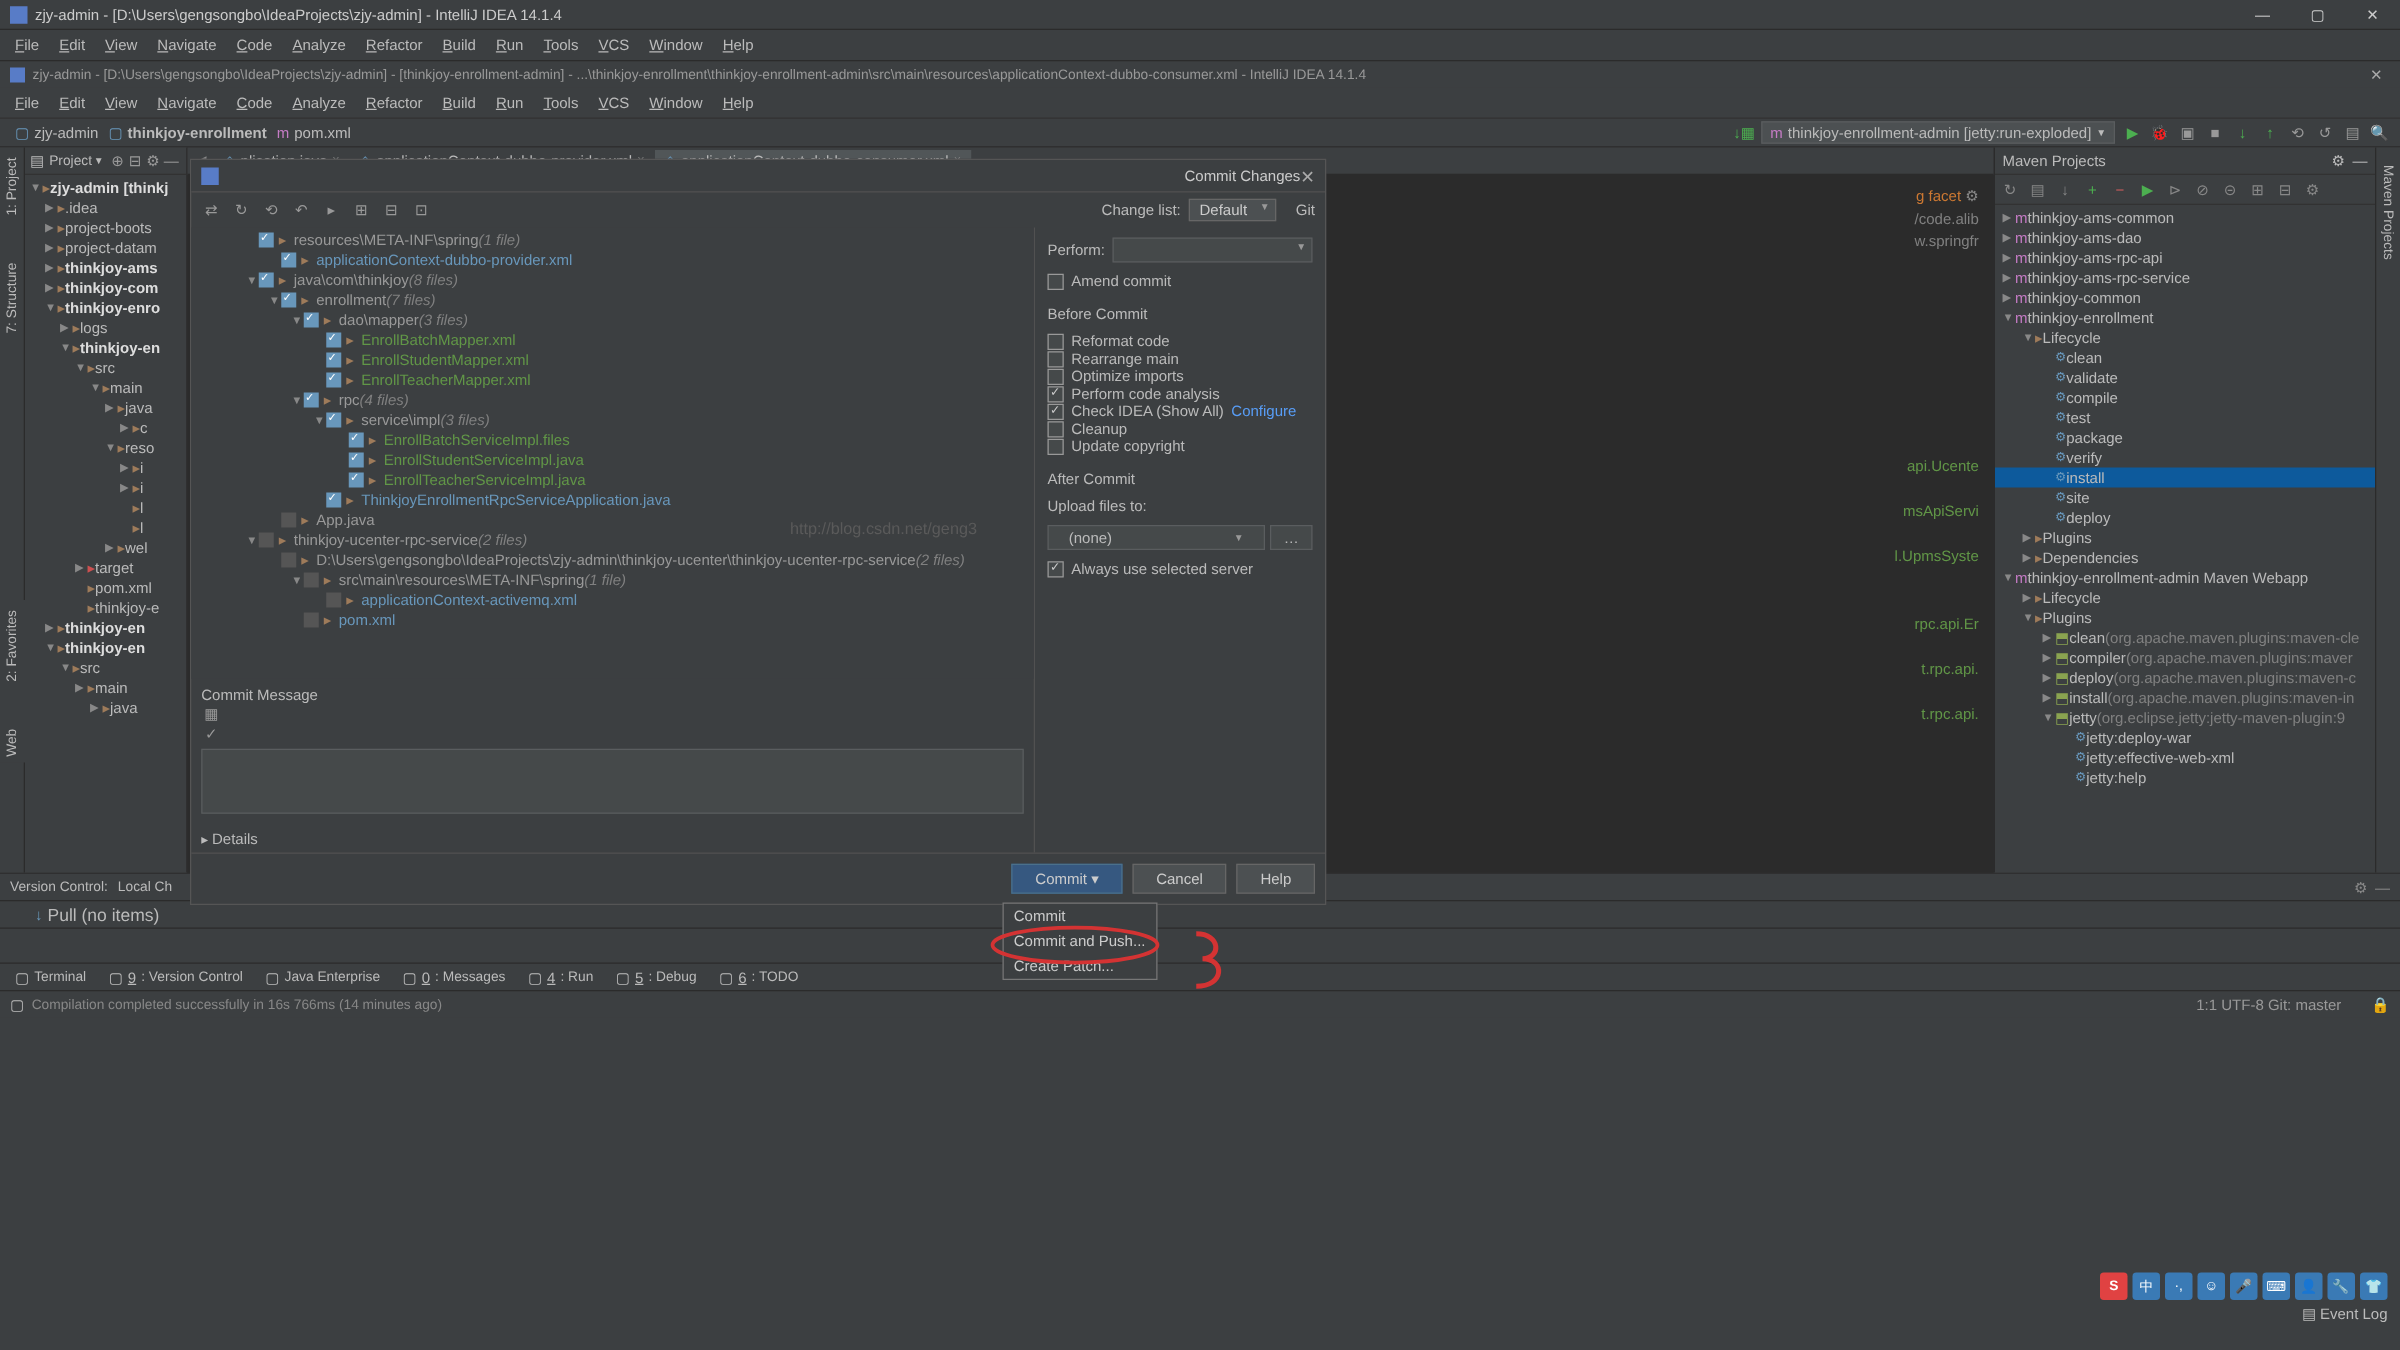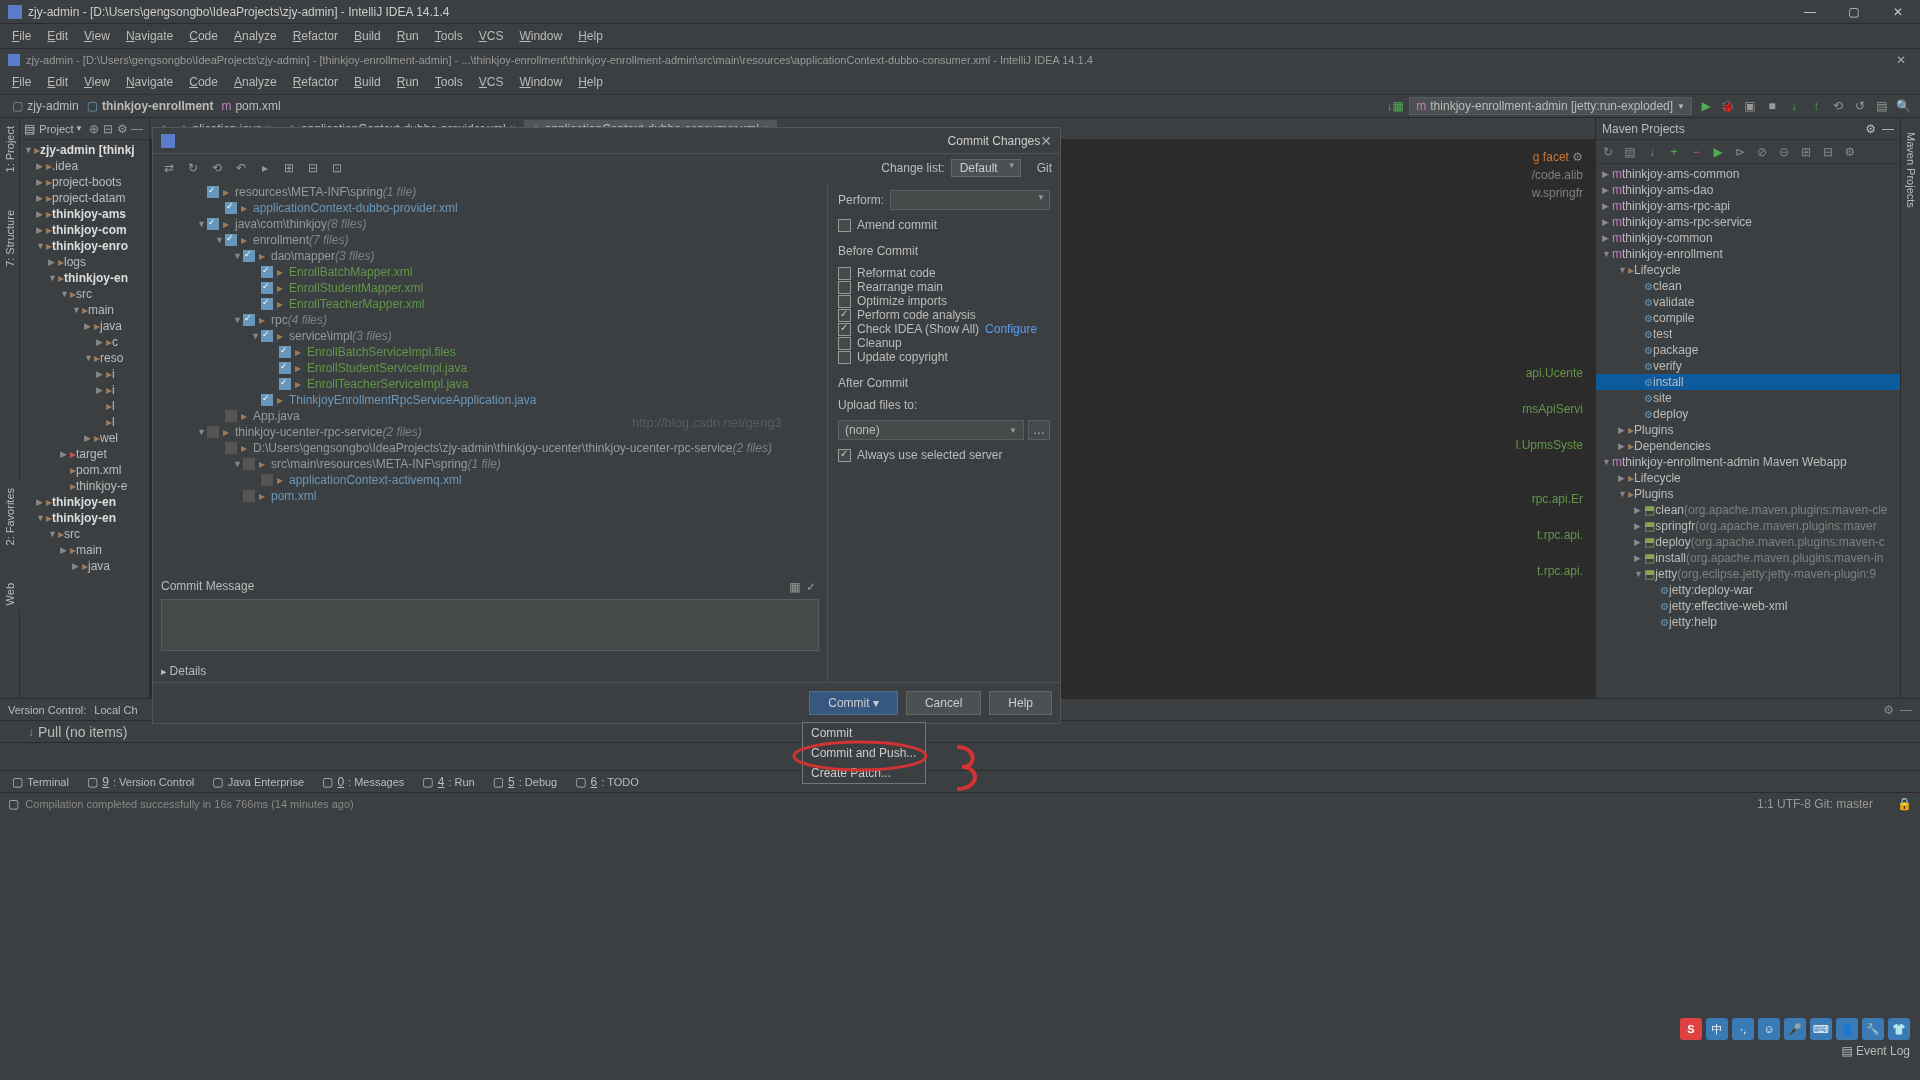--- a/index.html
+++ b/index.html
@@ -85,35 +85,35 @@
 .filetree .folder { color: #999; }
 .filetree .blue { color: #6897bb; }
 .filetree .green { color: #619647; }
 .filetree .gray { color: #808080; font-style: italic; }
 .filetree .fileicon { width: 12px; display: inline-block; }
 .changestats { padding: 4px 10px; text-align: right; font-size: 11px; }
 .changestats .new { color: #619647; }
 .changestats .mod { color: #6897bb; }
 .changestats .del { color: #808080; }
 .commitmsg { padding: 6px 8px; }
-.commitmsg .label { color: #bbb; font-size: 12px; margin-bottom: 4px; display: flex; }
+.commitmsg .label { color: #bbb; font-size: 12px; margin-bottom: 4px; display: flex; flex-direction: column; }
 .commitmsg .label .spacer { flex: 1; }
 .commitmsg textarea { width: 100%; height: 52px; background: #45494a; border: 1px solid #5a5d5f; color: #bbb; resize: none; padding: 4px; }
 .details { padding: 4px 8px; color: #bbb; font-size: 11px; }
 .dlgright { width: 232px; padding: 8px 10px; display: flex; flex-direction: column; gap: 8px; }
 .dlgright .row { display: flex; align-items: center; gap: 6px; }
 .dlgright .label { color: #bbb; font-size: 12px; }
 .dlgright .authorsel { flex: 1; background: #45494a; border: 1px solid #5a5d5f; height: 20px; position: relative; }
 .dlgright .authorsel::after { content: "▼"; position: absolute; right: 4px; top: 2px; font-size: 8px; color: #999; }
 .dlgright .chk { display: flex; align-items: center; gap: 6px; font-size: 12px; color: #bbb; }
 .dlgright .chk .box { width: 13px; height: 13px; border: 1px solid #999; background: #45494a; position: relative; }
 .dlgright .chk .box.on::after { content: "✓"; color: #ccc; font-size: 10px; position: absolute; top: -2px; left: 1px; }
 .dlgright .section { color: #bbb; font-size: 12px; margin-top: 4px; }
 .dlgright .link { color: #589df6; cursor: pointer; }
-.dlgright .uploadsel { background: #45494a; border: 1px solid #5a5d5f; padding: 2px 6px; color: #bbb; display: flex; align-items: center; text-align: right; }
+.dlgright .uploadsel { background: #45494a; border: 1px solid #5a5d5f; padding: 2px 16px; color: #bbb; display: flex; align-items: center; text-align: right; }
 .dlgright .uploadsel .arr { margin-left: auto; font-size: 8px; color: #999; }
 .dlgbuttons { padding: 8px; display: flex; justify-content: flex-end; gap: 8px; border-top: 1px solid #515151; }
 .dlgbuttons button { padding: 4px 18px; background: #4c5052; border: 1px solid #666; color: #ccc; cursor: pointer; font-size: 12px; }
 .dlgbuttons button.primary { background: #365880; border-color: #4a708b; }
 .dropdown { position: absolute; left: 802px; top: 722px; width: 124px; background: #3c3f41; border: 1px solid #777; z-index: 200; }
 .dropdown .ditem { padding: 3px 8px; color: #ccc; font-size: 12px; cursor: pointer; }
 .handdraw { position: absolute; left: 792px; top: 739px; pointer-events: none; z-index: 201; }
 .watermark { position: absolute; left: 632px; top: 415px; color: #5a5a5a; font-size: 13px; z-index: 101; }
 .imebar { position: absolute; right: 10px; bottom: 40px; display: flex; gap: 4px; z-index: 300; }
 .imebar .imeicon { width: 22px; height: 22px; background: #3a7ab5; border-radius: 3px; display: flex; align-items: center; justify-content: center; color: #fff; font-size: 11px; }
@@ -529,21 +529,21 @@
         </div>
         <div class="mn" style="padding-left: 38px;">
           <span class="arrow">▶</span>
           <span style="color:#8aa350">⬒</span> 
           <span>clean</span> 
           <span class="gray">(org.apache.maven.plugins:maven-cle</span>
         </div>
         <div class="mn" style="padding-left: 38px;">
           <span class="arrow">▶</span>
           <span style="color:#8aa350">⬒</span> 
-          <span>springfr</span> 
+          <span>compiler</span> 
           <span class="gray">(org.apache.maven.plugins:maver</span>
         </div>
         <div class="mn" style="padding-left: 38px;">
           <span class="arrow">▶</span>
           <span style="color:#8aa350">⬒</span> 
           <span>deploy</span> 
           <span class="gray">(org.apache.maven.plugins:maven-c</span>
         </div>
         <div class="mn" style="padding-left: 38px;">
           <span class="arrow">▶</span>

